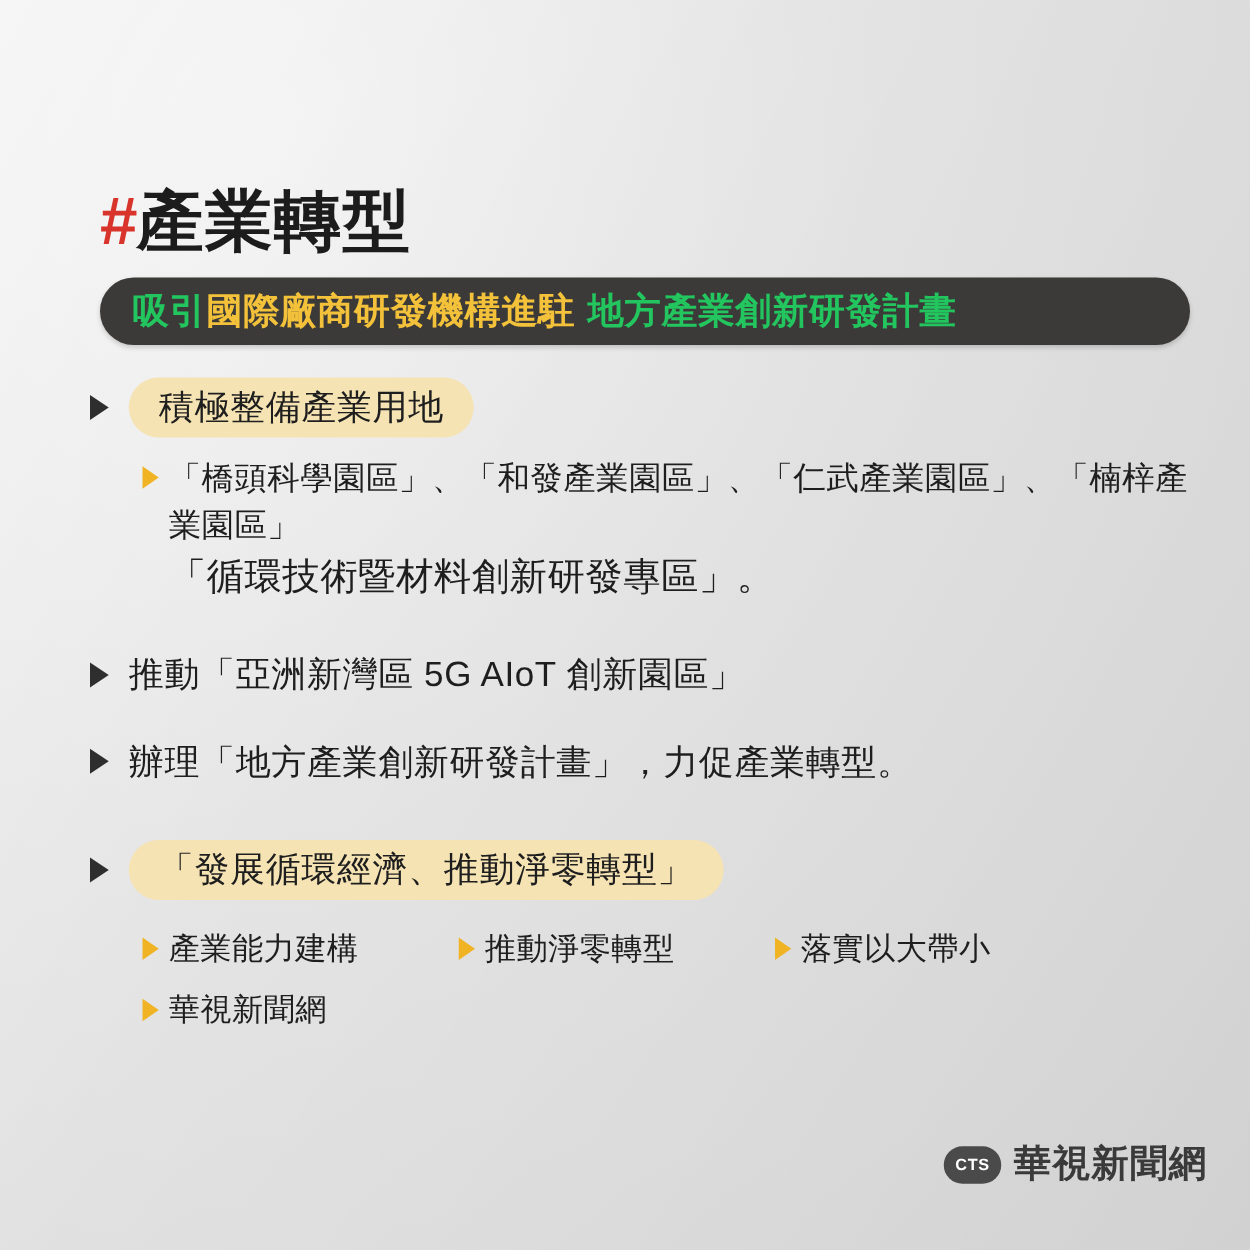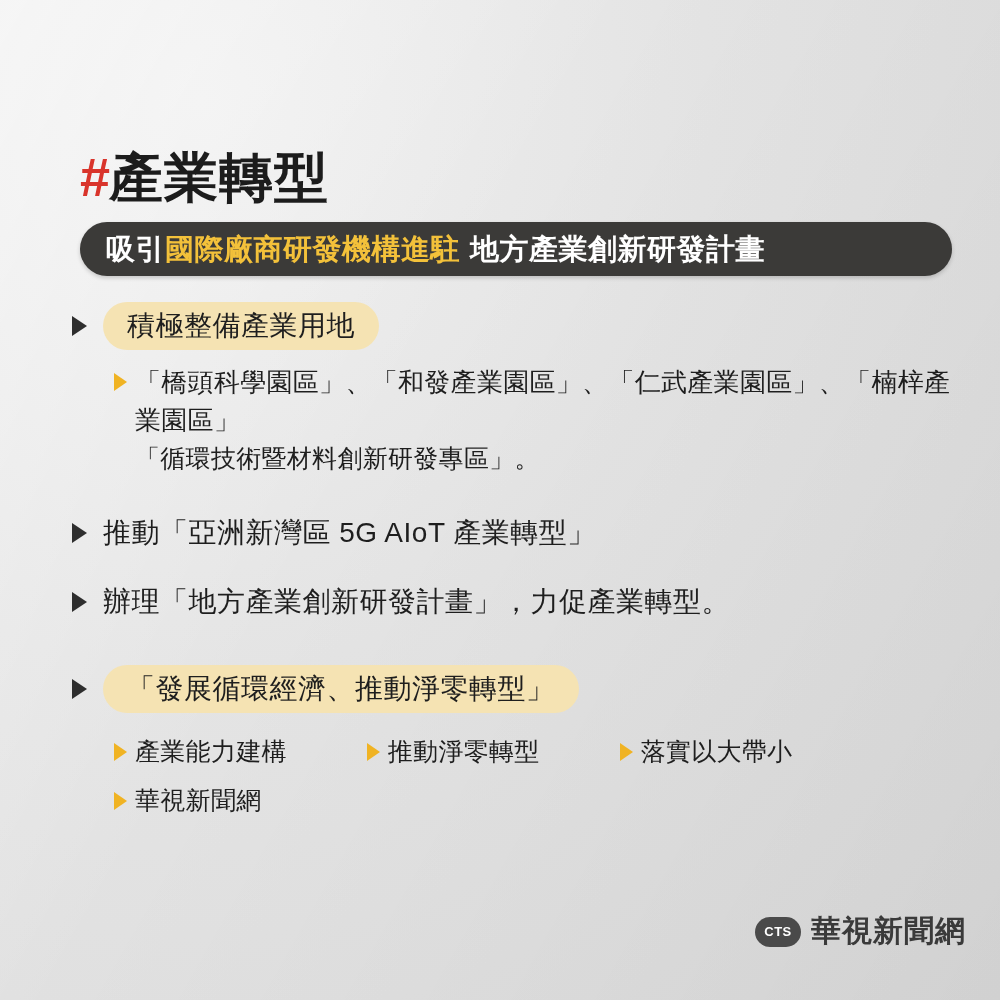--- a/index.html
+++ b/index.html
@@ -65,21 +65,21 @@
     height: 54px;
     display: flex;
     align-items: center;
     padding: 0 26px;
     margin: 0 8px 26px 8px;
     box-shadow: 0 2px 4px rgba(0,0,0,0.18);
   }
   .banner span {
     font-size: 29px;
     font-weight: bold;
-    color: #ffffff;
+    color: #22c55e;
     letter-spacing: 0.5px;
     line-height: 1;
   }
   .banner .hl {
     color: #f3c13a;
   }
   .banner .sep {
     display: inline-block;
     width: 10px;
   }
@@ -131,21 +131,21 @@
     align-items: flex-start;
     font-size: 26px;
     color: #1e1e1e;
     line-height: 1.45;
     letter-spacing: 0.3px;
   }
   .sub-line .tri-yellow {
     margin-top: 9px;
   }
   .sub-cont {
-    font-size: 25px;
+    font-size: 30px;
     color: #1e1e1e;
     line-height: 1.45;
     margin-left: 21px;
     letter-spacing: 0.3px;
   }
 
   .gap-lg { height: 40px; }
   .gap-md { height: 30px; }
   .gap-sm { height: 16px; }
 
@@ -222,21 +222,21 @@
         <span class="tri-yellow"></span>
         <span>「橋頭科學園區」、「和發產業園區」、「仁武產業園區」、「楠梓產業園區」</span>
       </div>
       <div class="sub-cont">「循環技術暨材料創新研發專區」。</div>
     </div>
 
     <div class="gap-lg"></div>
 
     <div class="bullet-row">
       <span class="tri-dark"></span>
-      <span class="plain">推動「亞洲新灣區 5G AIoT 產業轉型」</span>
+      <span class="plain">推動「亞洲新灣區 5G AIoT 創新園區」</span>
     </div>
 
     <div class="gap-md"></div>
 
     <div class="bullet-row">
       <span class="tri-dark"></span>
       <span class="plain">辦理「地方產業創新研發計畫」，力促產業轉型。</span>
     </div>
 
     <div class="gap-lg"></div>

